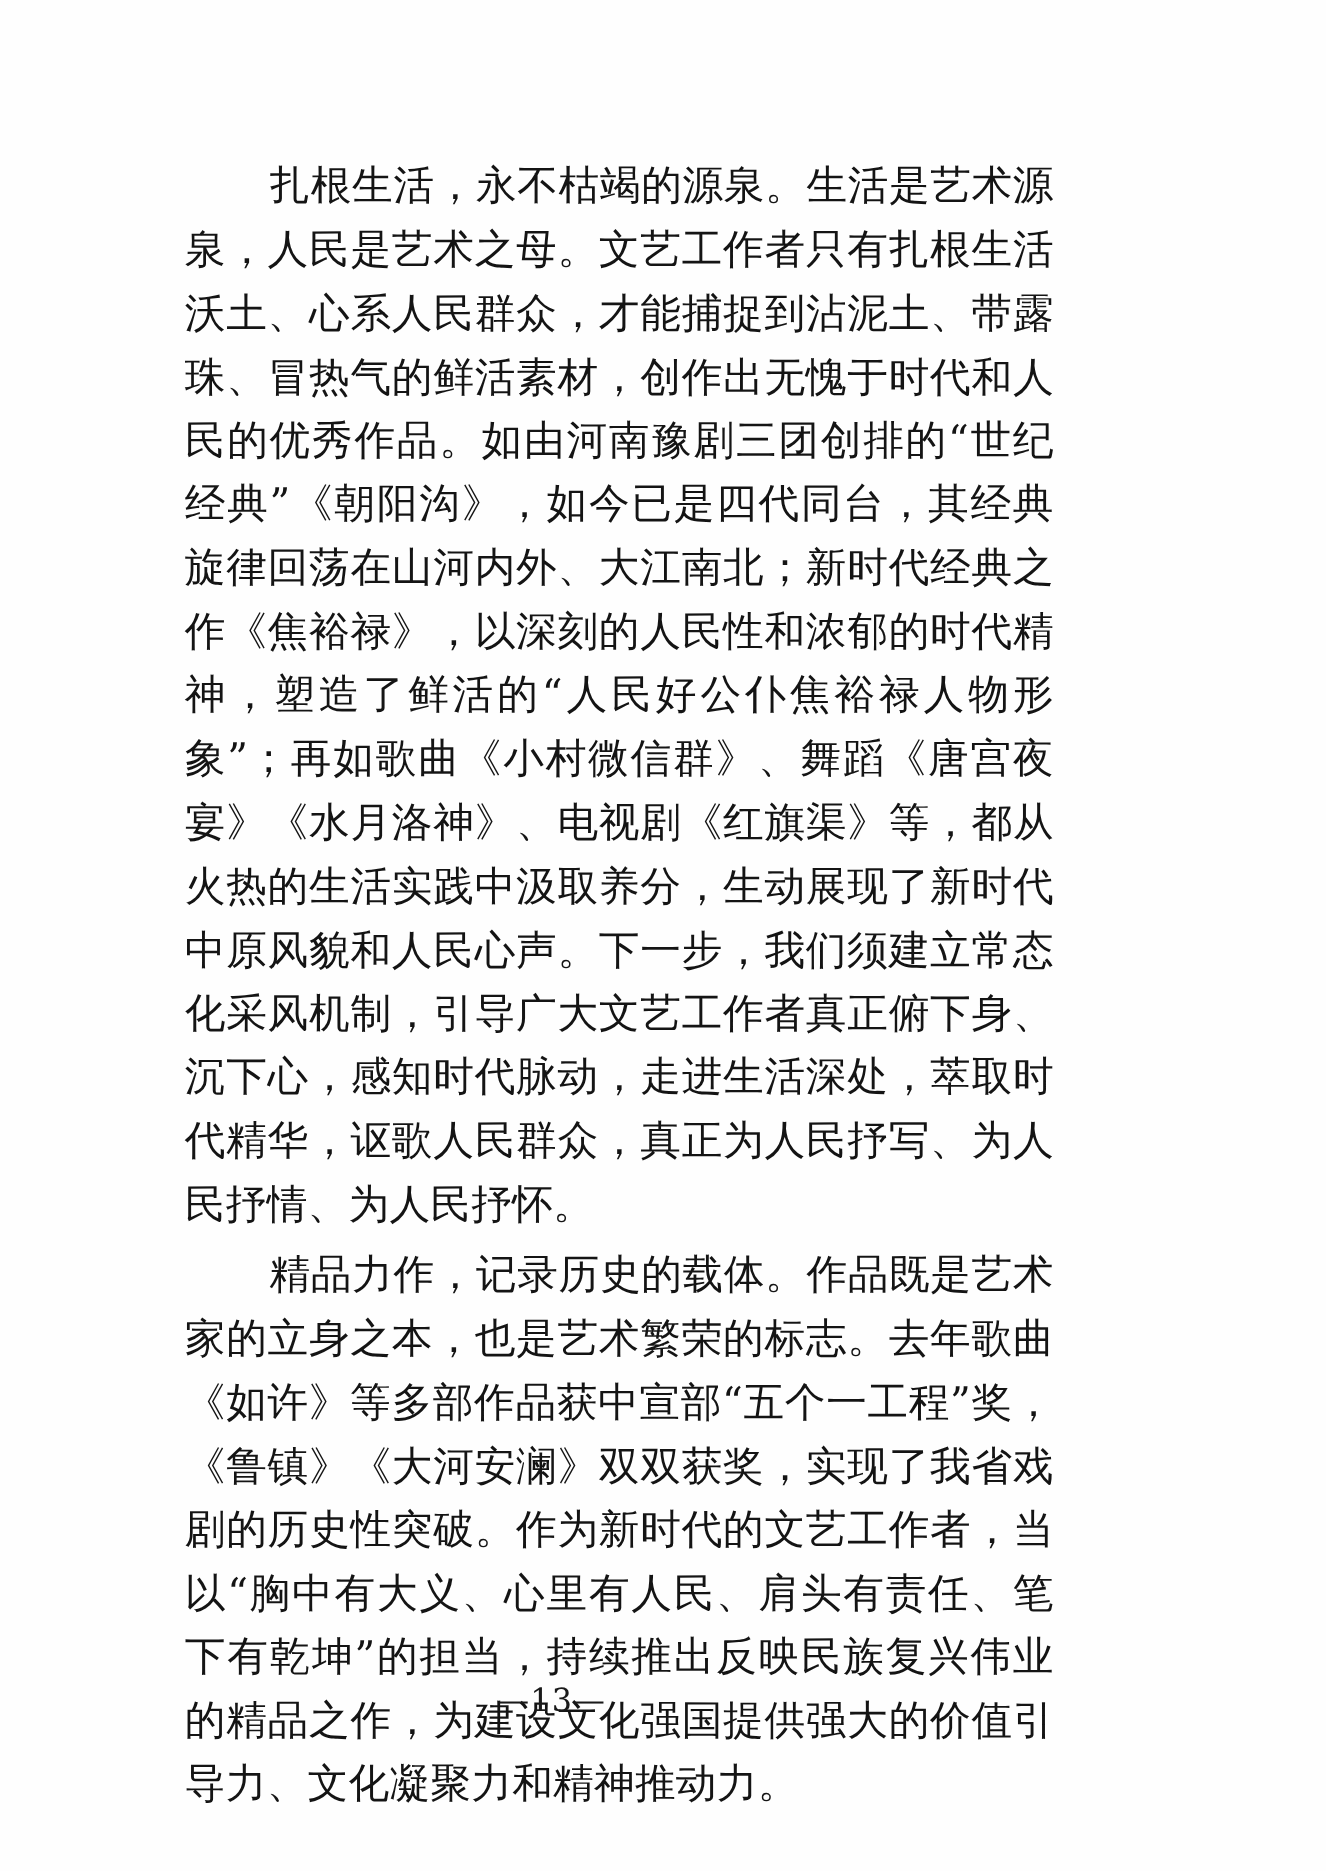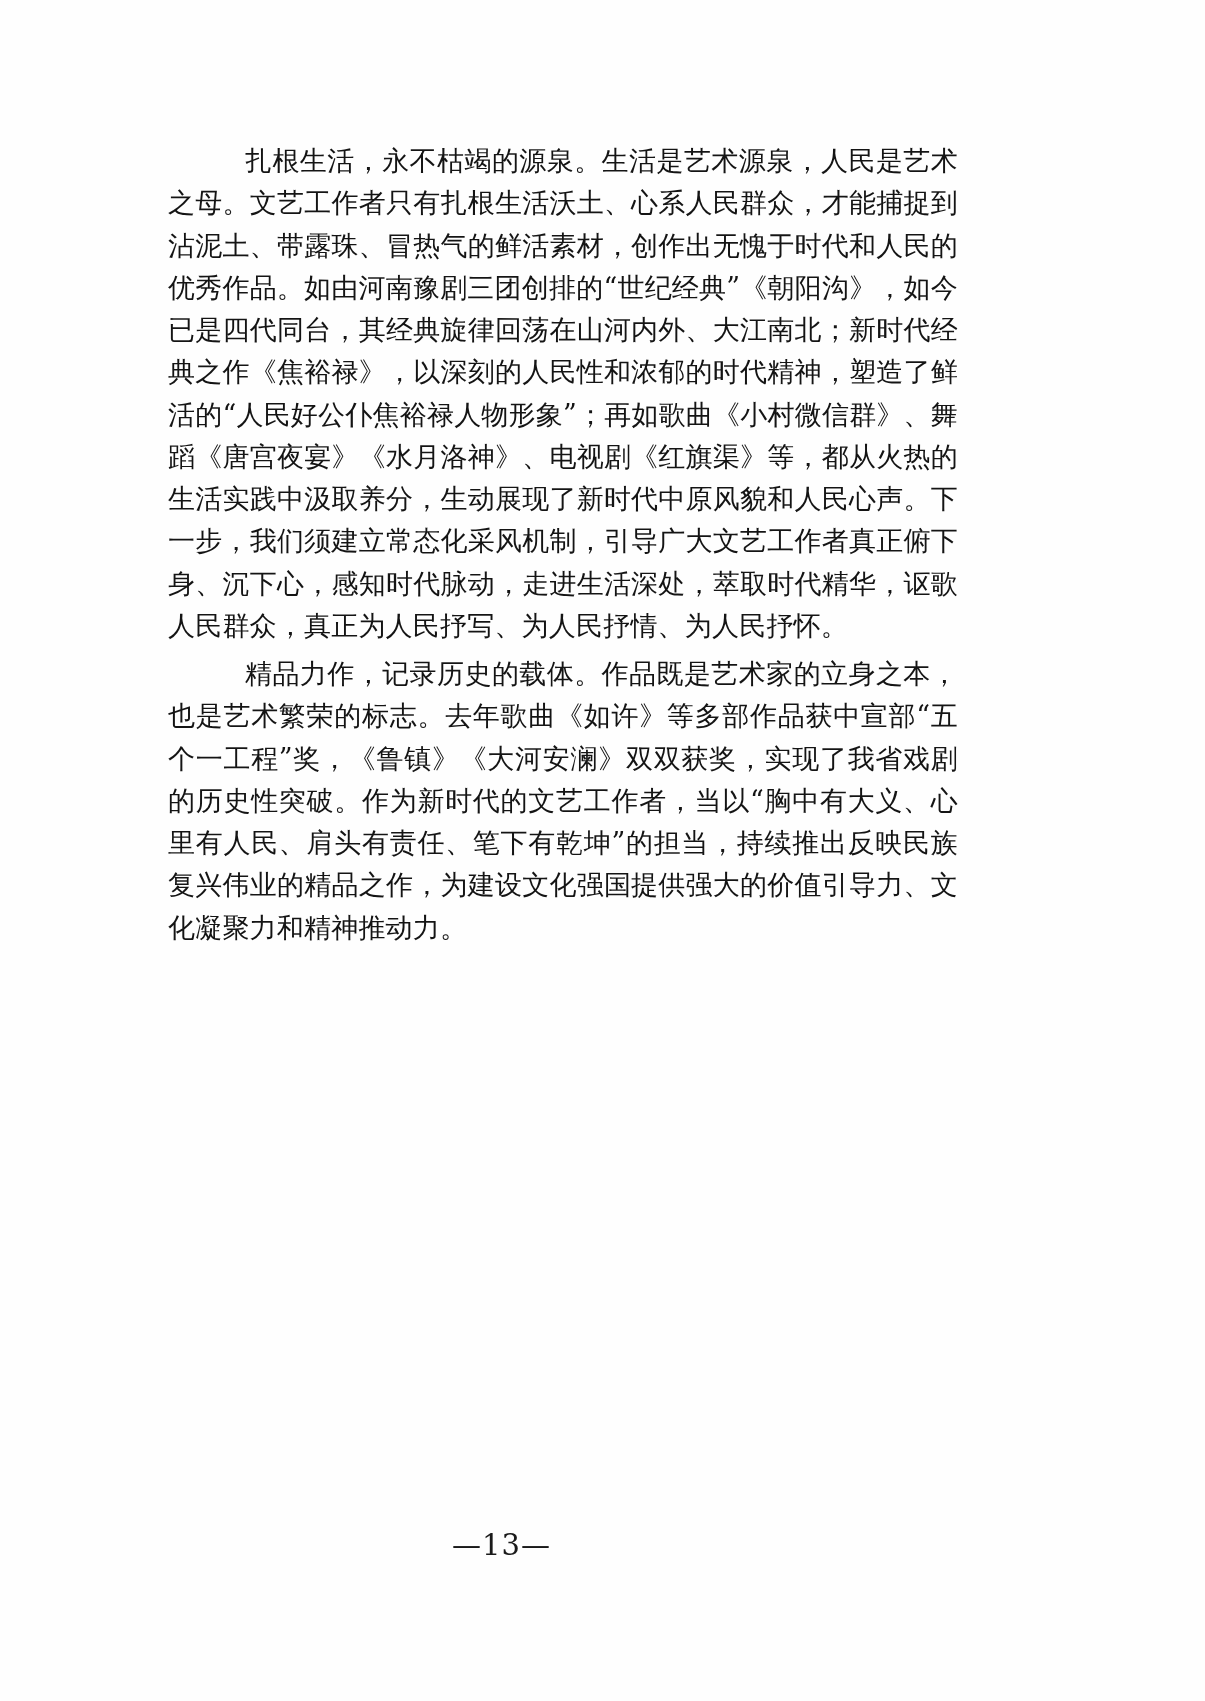--- a/index.html
+++ b/index.html
@@ -24,21 +24,21 @@
     box-sizing: border-box;
   }
   .content {
     position: absolute;
     left: 168px;
     top: 140px;
     width: 790px;
   }
   .para {
     font-family: "DejaVu Serif", serif;
-    font-size: 27px;
+    font-size: 37px;
     line-height: 1.565;
     text-align: justify;
     text-justify: inter-ideograph;
     letter-spacing: 0.2px;
     margin: 0 0 2px 0;
     text-indent: 77px;
     color: #141414;
     font-weight: 400;
   }
   .para + .para {

